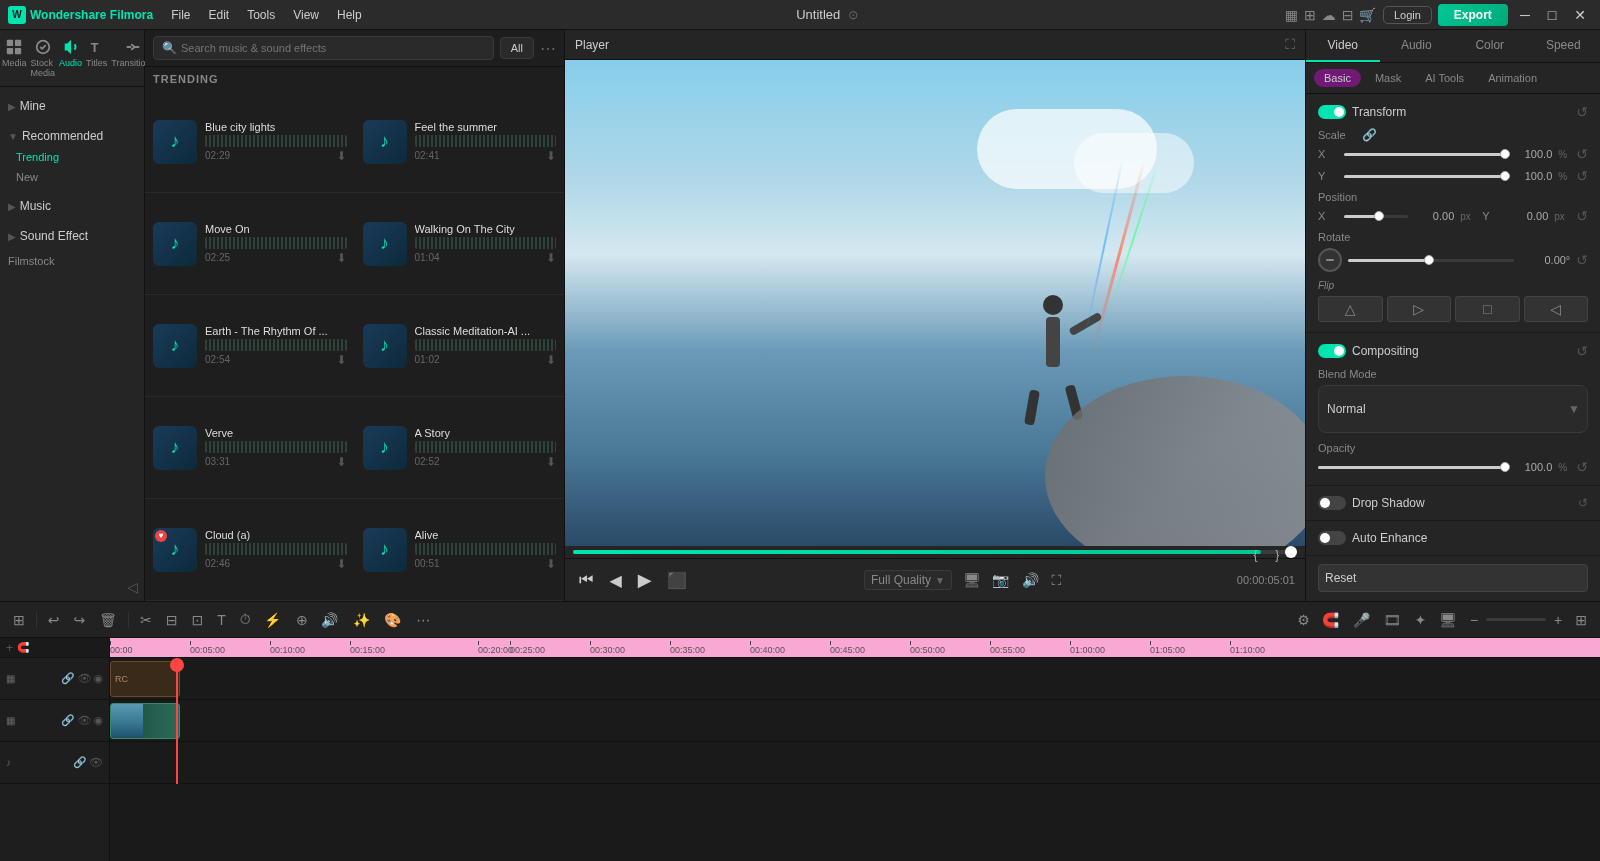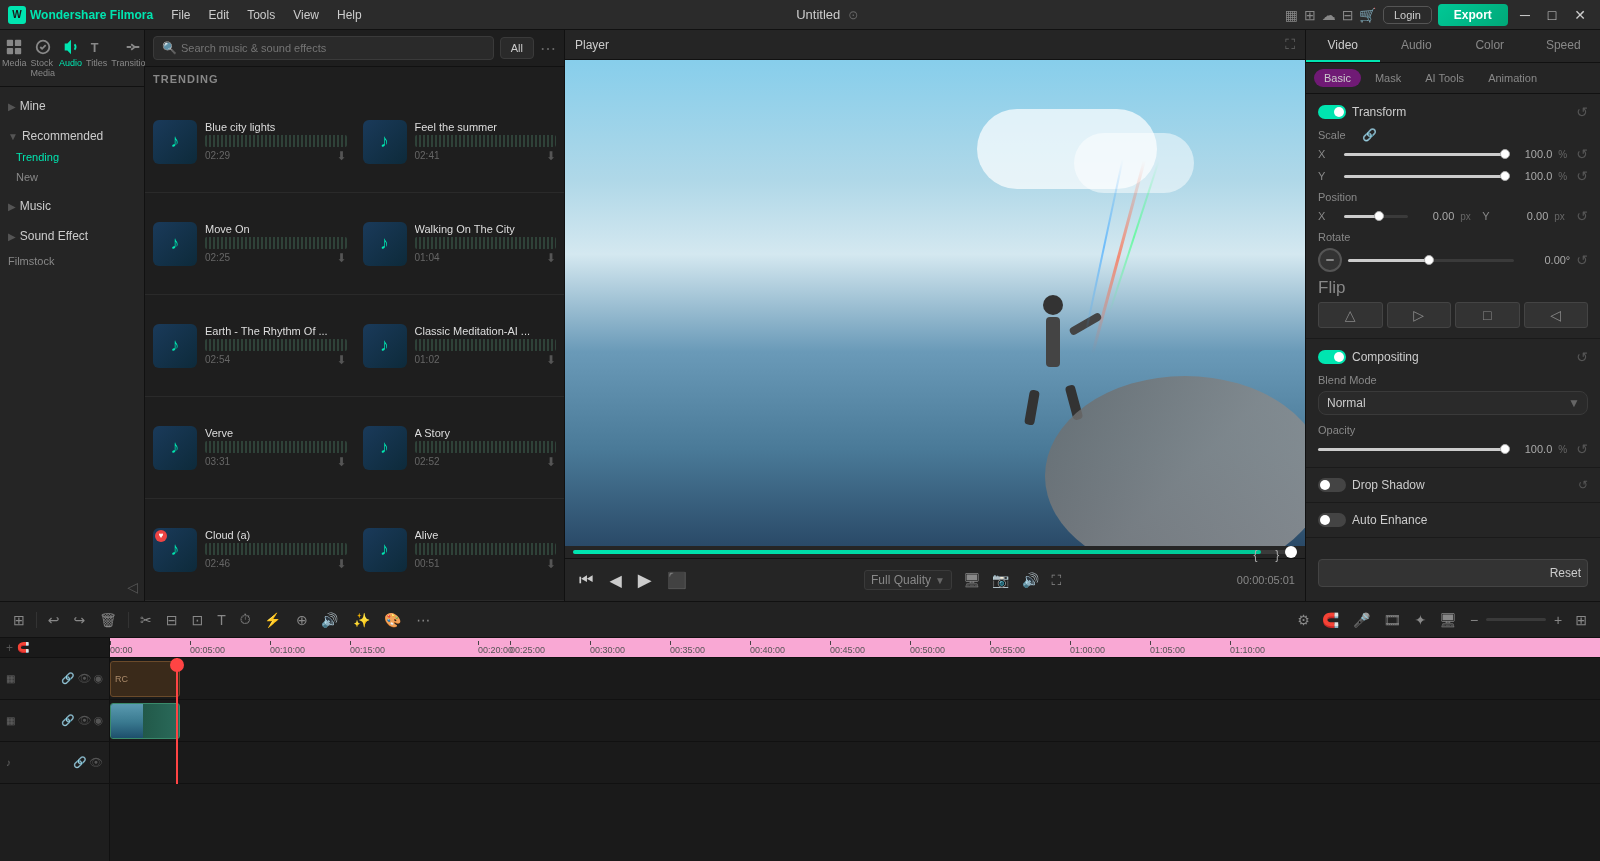--- a/index.html
+++ b/index.html
@@ -78,28 +78,28 @@
     .param-row { display: flex; align-items: center; gap: 6px; margin-bottom: 6px; }
     .param-label { color: #888; font-size: 11px; width: 20px; }
     .param-slider { flex: 1; height: 3px; background: #3a3a3a; border-radius: 2px; position: relative; cursor: pointer; }
     .param-slider-fill { height: 100%; background: #ccc; border-radius: 2px; }
     .param-slider-thumb { position: absolute; right: -4px; top: -4px; width: 10px; height: 10px; background: #fff; border-radius: 50%; cursor: pointer; border: 1px solid #aaa; }
     .param-value { color: #aaa; font-size: 11px; width: 40px; text-align: right; }
     .param-unit { color: #666; font-size: 10px; width: 12px; }
     .reset-icon { color: #555; font-size: 14px; cursor: pointer; }
     .flip-btns { display: flex; gap: 4px; flex: 1; }
     .flip-btn { flex: 1; background: #333; border: 1px solid #444; color: #888; padding: 4px 2px; border-radius: 3px; cursor: pointer; font-size: 14px; text-align: center; }
-    .blend-select { width: 100%; background: #2a2a2a; border: 1px solid #3a3a3a; color: #ccc; padding: 4px 8px; border-radius: 8px; font-size: 12px; cursor: pointer; appearance: none; }
+    .blend-select { width: 100%; background: #2a2a2a; border: 1px solid #3a3a3a; color: #ccc; padding: 16px 8px; border-radius: 8px; font-size: 12px; cursor: pointer; appearance: none; }
     .blend-row { position: relative; }
     .blend-arrow { position: absolute; right: 8px; top: 50%; transform: translateY(-50%); color: #666; pointer-events: none; }
     .opacity-row { display: flex; align-items: center; gap: 6px; }
     .opacity-slider { flex: 1; height: 3px; background: #3a3a3a; border-radius: 2px; position: relative; cursor: pointer; }
     .opacity-fill { width: 100%; height: 100%; background: #ccc; border-radius: 2px; }
     .shadow-toggle { display: flex; align-items: center; gap: 6px; }
-    .reset-btn { margin: 21px 12px; background: #333; border: 1px solid #444; color: #ccc; padding: 6px; border-radius: 4px; cursor: pointer; font-size: 12px; text-align: right; width: calc(100% - 24px); }
+    .reset-btn { margin: 8px 12px; background: #333; border: 1px solid #444; color: #ccc; padding: 6px; border-radius: 4px; cursor: pointer; font-size: 12px; text-align: left; width: calc(100% - 24px); }
 
     
     .timeline-area { height: 260px; background: #1a1a1a; border-top: 1px solid #111; display: flex; flex-direction: column; flex-shrink: 0; }
     .timeline-toolbar { display: flex; align-items: center; padding: 4px 8px; gap: 4px; background: #222; border-bottom: 1px solid #111; height: 36px; }
     .tl-btn { background: none; border: none; color: #888; cursor: pointer; padding: 3px 5px; font-size: 14px; border-radius: 3px; }
     .tl-separator { width: 1px; height: 16px; background: #333; margin: 0 2px; }
     .zoom-control { display: flex; align-items: center; gap: 3px; margin-left: auto; }
     .zoom-slider { width: 60px; height: 3px; background: #3a3a3a; border-radius: 2px; cursor: pointer; }
     .timeline-content { display: flex; flex: 1; overflow: hidden; }
     .timeline-track-labels { width: 110px; background: #1e1e1e; border-right: 1px solid #111; display: flex; flex-direction: column; flex-shrink: 0; }
@@ -556,21 +556,21 @@
             <div class="param-slider-fill" style="width:50%;"></div>
             <div class="param-slider-thumb" style="left:46%;"></div>
           </div>
           <span class="param-value" style="width:50px;">0.00°</span>
           <span class="reset-icon">↺</span>
         </div>
       </div>
 
       <div>
         <div style="margin-bottom:4px;">
-          <span style="color:#888;font-size:17px;">Flip</span>
+          <span style="color:#888;font-size:10px;font-style:italic;">Flip</span>
         </div>
         <div class="flip-btns">
           <button class="flip-btn">△</button>
           <button class="flip-btn">▷</button>
           <button class="flip-btn">□</button>
           <button class="flip-btn">◁</button>
         </div>
       </div>
     </div>
 

